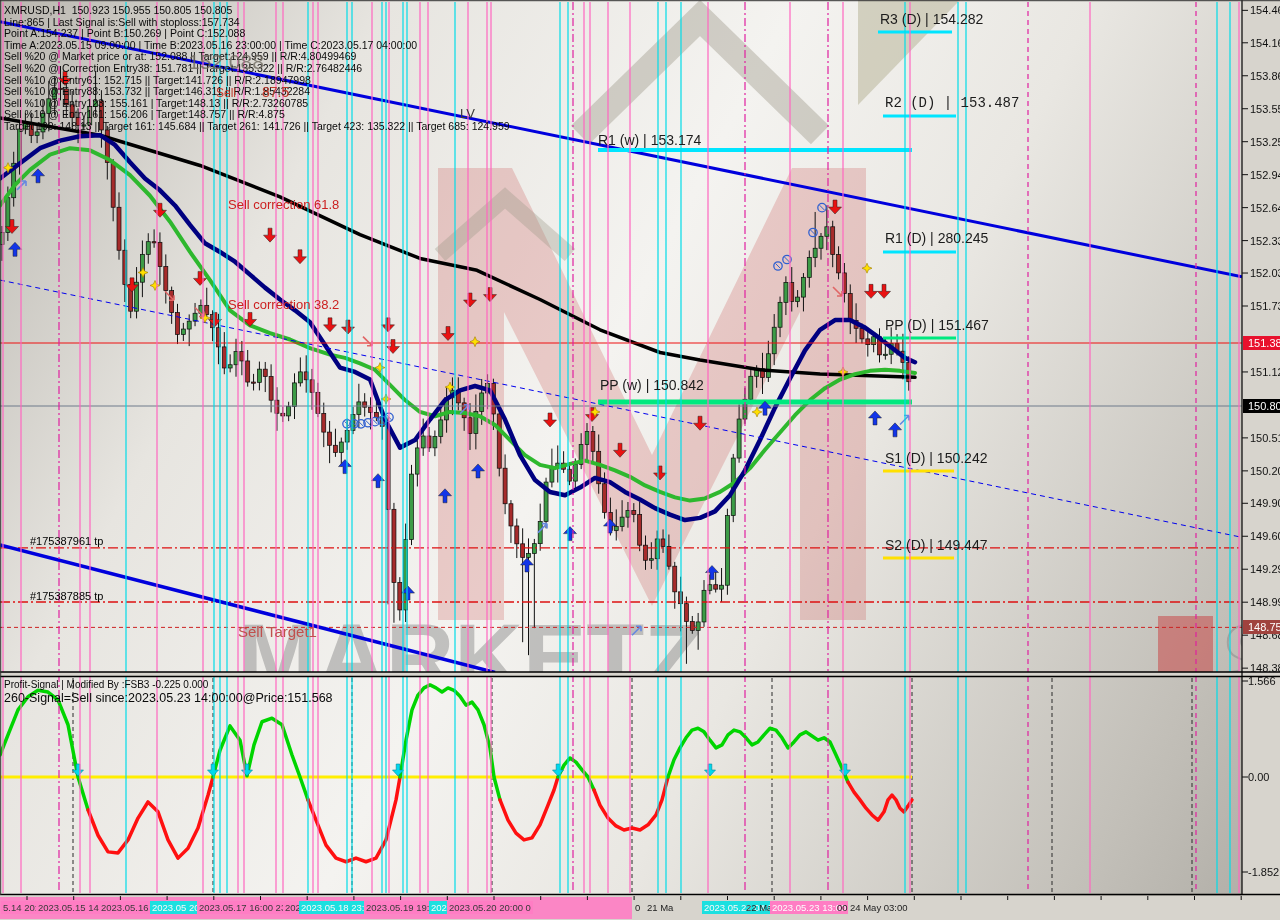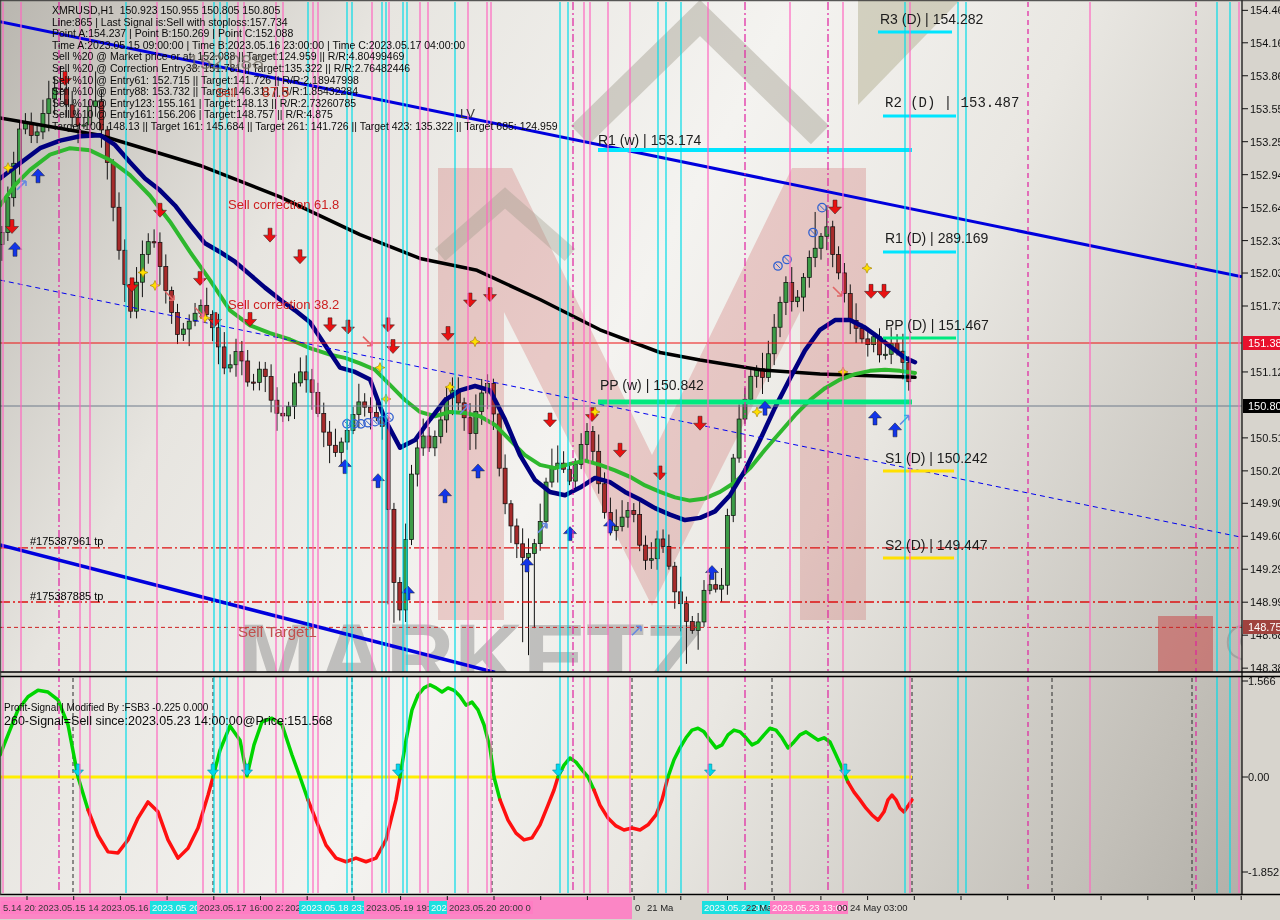--- a/index.html
+++ b/index.html
@@ -1,30 +1,30 @@
 <!DOCTYPE html>
 <html><head>
 <meta charset="utf-8">
 <style>
   html,body{margin:0;padding:0;background:#888;}
   .screen{position:relative;width:1280px;height:920px;overflow:hidden;
     font-family:"Liberation Sans",sans-serif;
     background:linear-gradient(118deg,#b9b6af 0%,#e7e5e0 22%,#f4f3f0 45%,#e9e7e2 62%,#c2bfb8 88%,#aeaba4 100%);}
   svg{position:absolute;left:0;top:0;z-index:1;}
   #labels{position:absolute;left:0;top:0;width:1280px;height:920px;z-index:3;pointer-events:none;}
-  .hl{position:absolute;left:4px;top:calc(4px + var(--i)*11.6px);font-size:10.5px;color:#0a0a0a;white-space:pre;margin-left:48px;}
+  .hl{position:absolute;left:4px;top:calc(4px + var(--i)*11.6px);font-size:10.5px;color:#0a0a0a;white-space:pre;}
   .abs{position:absolute;white-space:pre;transform:translateY(-50%);}
   .paxl{font-size:11px;color:#111;left:1250px;}
   .pbox{position:absolute;left:1243px;width:37px;height:14px;transform:translateY(-50%);
         color:#fff;font-size:11px;line-height:14px;padding-left:5px;box-sizing:border-box;}
   .iaxl{font-size:11px;color:#111;left:1248px;}
   .lvl{font-size:14px;color:#1c1c1c;}
   .ann{position:absolute;white-space:pre;}
   .tlab{position:absolute;top:901px;font-size:9.5px;line-height:13px;padding:0 2px;white-space:pre;}
-  .ihdr{position:absolute;color:#0a0a0a;white-space:pre;margin-top:23px;}
+  .ihdr{position:absolute;color:#0a0a0a;white-space:pre;}
 </style>
 </head>
 <body>
 
 <div class="screen">
   <svg id="gfx" width="1280" height="920">
       <defs>
         <clipPath id="cpMain">
           <rect x="0" y="0" width="1242" height="672"></rect>
         </clipPath>
@@ -648,21 +648,21 @@
         <div class="abs paxl" style="top: 668.143px;">148.380</div>
         <div class="pbox" style="top: 342.978px; background: rgb(232, 17, 45);">151.388</div>
         <div class="pbox" style="top: 406px; background: rgb(0, 0, 0);">150.805</div>
         <div class="pbox" style="top: 627.389px; background: rgb(160, 67, 62);">148.757</div>
         <div class="abs iaxl" style="top: 681px;">1.566</div>
         <div class="abs iaxl" style="top: 777px;">0.00</div>
         <div class="abs iaxl" style="top: 872px;">-1.852</div>
         <div class="abs lvl" style="left: 880px; top: 19px;">R3 (D) | 154.282</div>
         <div class="abs lvl" style="left: 885px; top: 103px; font-family: Liberation Mono, monospace;">R2 (D) | 153.487</div>
         <div class="abs lvl" style="left: 598px; top: 140px;">R1 (w) | 153.174</div>
-        <div class="abs lvl" style="left: 885px; top: 238px;">R1 (D) | 289.169</div>
+        <div class="abs lvl" style="left: 885px; top: 238px;">R1 (D) | 280.245</div>
         <div class="abs lvl" style="left: 885px; top: 325px;">PP (D) | 151.467</div>
         <div class="abs lvl" style="left: 600px; top: 385px;">PP (w) | 150.842</div>
         <div class="abs lvl" style="left: 885px; top: 458px;">S1 (D) | 150.242</div>
         <div class="abs lvl" style="left: 885px; top: 545px;">S2 (D) | 149.447</div>
         <div class="ann" style="left: 228px; top: 196.875px; color: rgb(204, 32, 32); font-size: 13px;">Sell correction 61.8</div>
         <div class="ann" style="left: 228px; top: 296.875px; color: rgb(204, 32, 32); font-size: 13px;">Sell correction 38.2</div>
         <div class="ann" style="left: 238px; top: 622.625px; color: rgb(192, 80, 77); font-size: 15px;">Sell Target1</div>
         <div class="ann" style="left: 460px; top: 105.875px; color: rgb(58, 58, 58); font-size: 13px; text-align: right;">LV</div>
         <div class="ann" style="left: 30px; top: 535.125px; color: rgb(0, 0, 0); font-size: 11px;">#175387961 tp</div>
         <div class="ann" style="left: 30px; top: 590.125px; color: rgb(0, 0, 0); font-size: 11px;">#175387885 tp</div>

